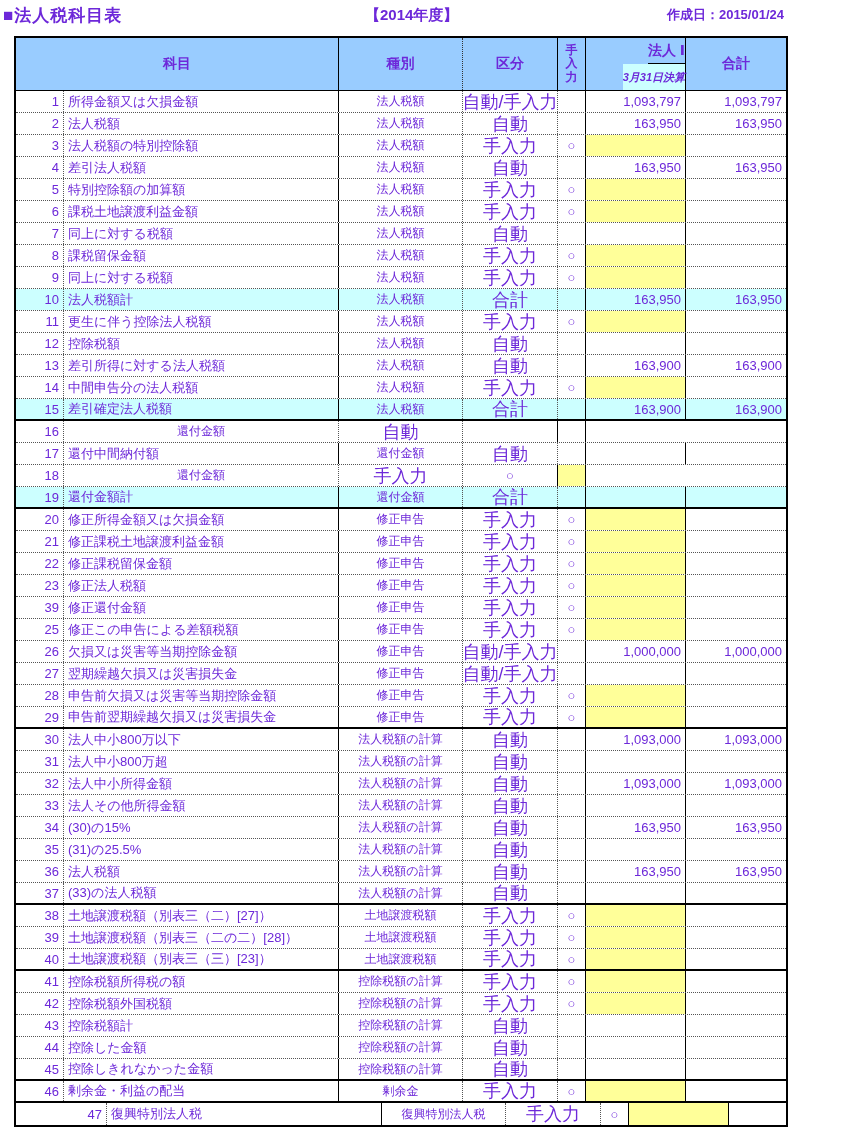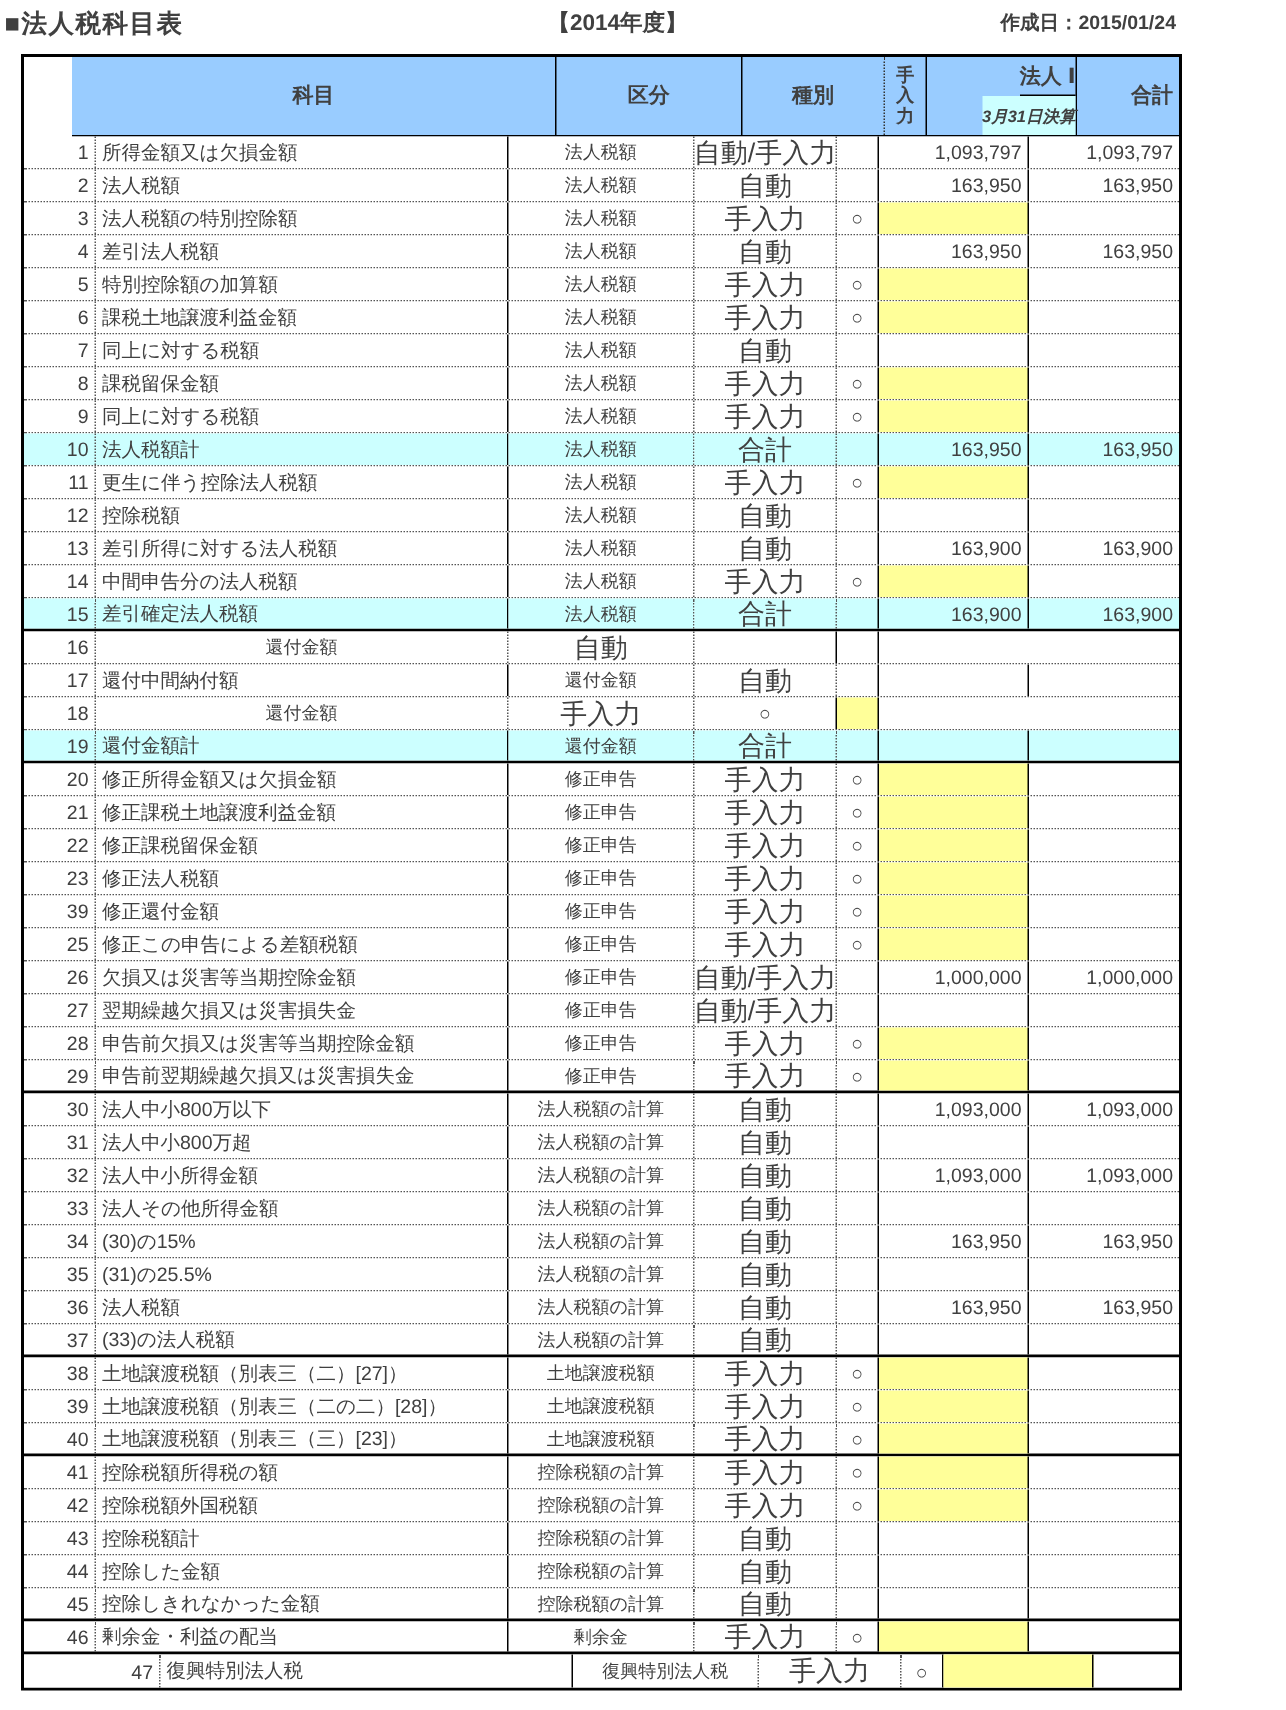--- a/index.html
+++ b/index.html
@@ -3,21 +3,21 @@
 <meta charset="utf-8">
 <style>
   * { margin: 0; padding: 0; box-sizing: border-box; }
   html, body { background: #fff; }
   .page {
     position: relative;
     width: 857px;
     height: 1140px;
     background: #fff;
     font-family: "Liberation Sans", "DejaVu Sans", sans-serif;
-    color: #404040;
+    color: #6d28d9;
     overflow: hidden;
   }
   
   .topbar { position: absolute; top: 2px; left: 0; width: 857px; height: 28px; }
   .doc-title {
     position: absolute; left: 3px; top: 2px;
     font-size: 17px; font-weight: bold; letter-spacing: 1px;
   }
   .fiscal-year {
     position: absolute; left: 365px; top: 4px;
@@ -35,21 +35,20 @@
     background: #fff;
   }
   .thead {
     display: grid;
     grid-template-columns: 323px 124px 95px 28px 100px 100px;
     height: 53px;
     background: #99CCFF;
     border-bottom: 1px solid #000;
     font-weight: bold;
     font-size: 14px;
-    margin-left: 32px;
   }
   .hcell {
     display: flex; align-items: center; justify-content: center;
     height: 100%;
   }
   .h-subject { border-right: 1px solid #000; }
   .h-type    { border-right: 1px dotted #333; }
   .h-category{ border-right: 1px solid #000; }
   .h-manual  { border-right: 1px solid #000; font-size: 12px; }
   .vtext {
@@ -95,22 +94,22 @@
 
   <div class="topbar">
     <span class="doc-title">■法人税科目表</span>
     <span class="fiscal-year">【2014年度】</span>
     <span class="created-date">作成日：2015/01/24</span>
   </div>
 
   <div class="tax-table">
     <div class="thead">
       <div class="hcell h-subject">科目</div>
+      <div class="hcell h-type">種別</div>
       <div class="hcell h-category">区分</div>
-      <div class="hcell h-type">種別</div>
       <div class="hcell h-manual">
         <span class="vtext">手入力</span>
       </div>
       <div class="h-corp1-wrap">
         <div class="hcell h-corp1">法人 Ⅰ</div>
         <div class="hcell h-corp1-sub">3月31日決算</div>
       </div>
       <div class="hcell h-total">合計</div>
     </div>
     <div id="table-body">

